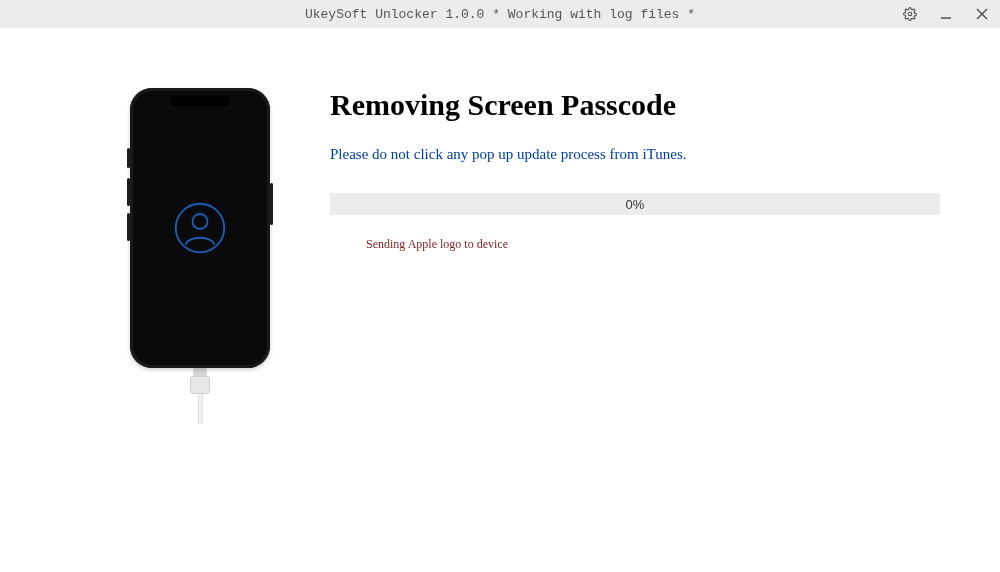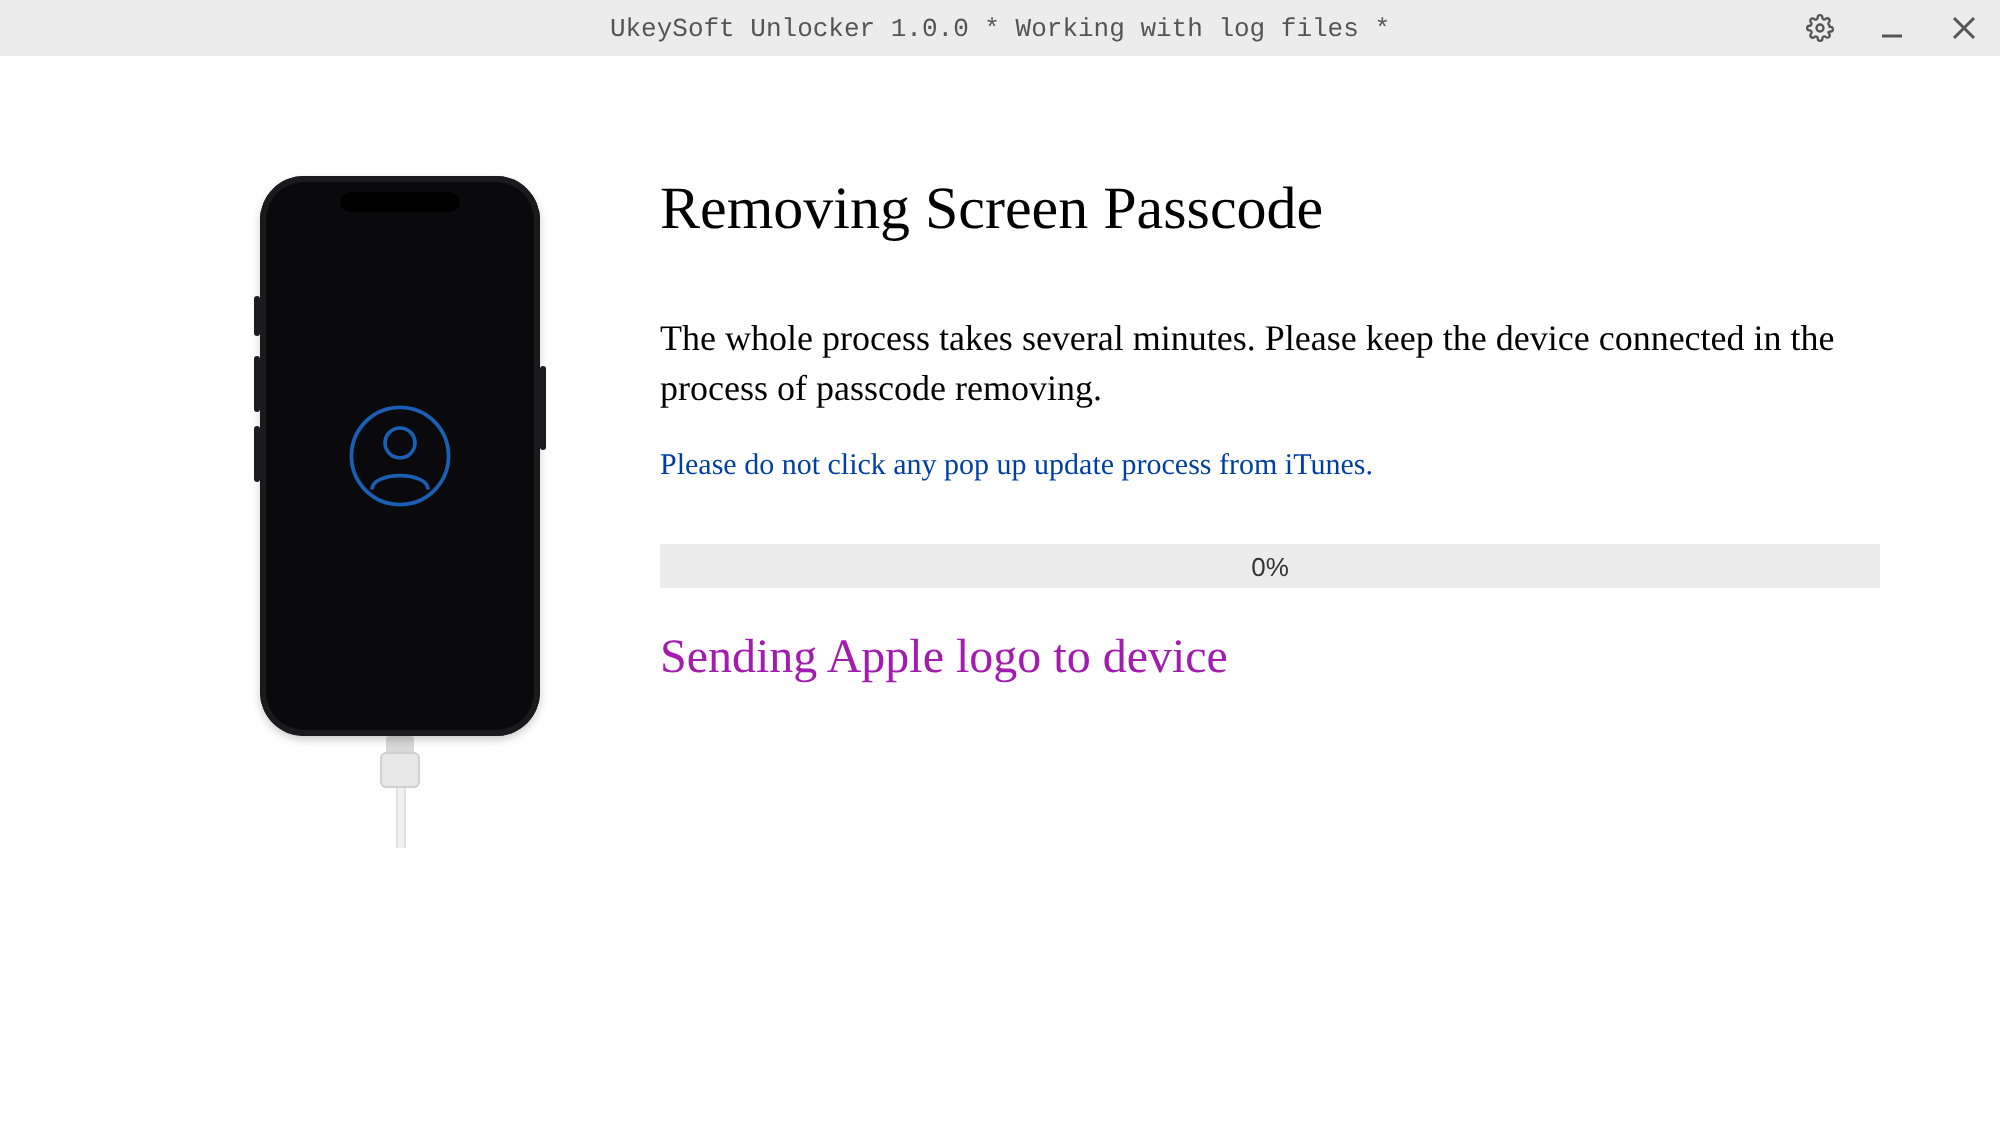--- a/index.html
+++ b/index.html
@@ -105,23 +105,23 @@
       background: #f2f2f2;
       border-left: 1px solid #e0e0e0;
       border-right: 1px solid #e0e0e0;
     }
     .main {
       flex: 1;
       padding-right: 10px;
     }
     .heading {
       font-size: 30px;
-      font-weight: normal;
+      font-weight: bold;
       color: #000;
-      margin-bottom: 35px;
+      margin-bottom: 24px;
     }
     .desc {
       font-size: 18px;
       color: #000;
       line-height: 1.4;
       margin-bottom: 18px;
     }
     .warning {
       font-size: 15px;
       color: #0040a0;
@@ -136,22 +136,23 @@
       display: flex;
       align-items: center;
       justify-content: center;
     }
     .progress-label {
       font-size: 13px;
       color: #333;
       font-family: sans-serif;
     }
     .status {
-      font-size: 24px;
-      color: #a21caf;
+      font-size: 12px;
+      color: #7f1d1d;
+      margin-left: 36px;
     }
   </style>
 </head>
 <body>
 
 <div class="titlebar">
   <span>UkeySoft Unlocker 1.0.0 * Working with log files *</span>
   <div class="titlebar-controls">
     <div class="titlebar-btn">
       <svg width="14" height="14" viewBox="0 0 24 24" fill="none" stroke="#555" stroke-width="2">
@@ -188,21 +189,20 @@
         <path d="M15 48 C15 38, 45 38, 45 48"></path>
       </svg>
     </div>
     <div class="phone-cable"></div>
     <div class="phone-cable-plug"></div>
     <div class="phone-cable-wire"></div>
   </div>
 
   <div class="main">
     <h1 class="heading">Removing Screen Passcode</h1>
-    <p class="desc">The whole process takes several minutes. Please keep the device connected in the process of passcode removing.</p>
     <p class="warning">Please do not click any pop up update process from iTunes.</p>
     <div class="progress-wrap">
       <span class="progress-label">0%</span>
     </div>
     <p class="status">Sending Apple logo to device</p>
   </div>
 
 </div>
 
 </body></html>

